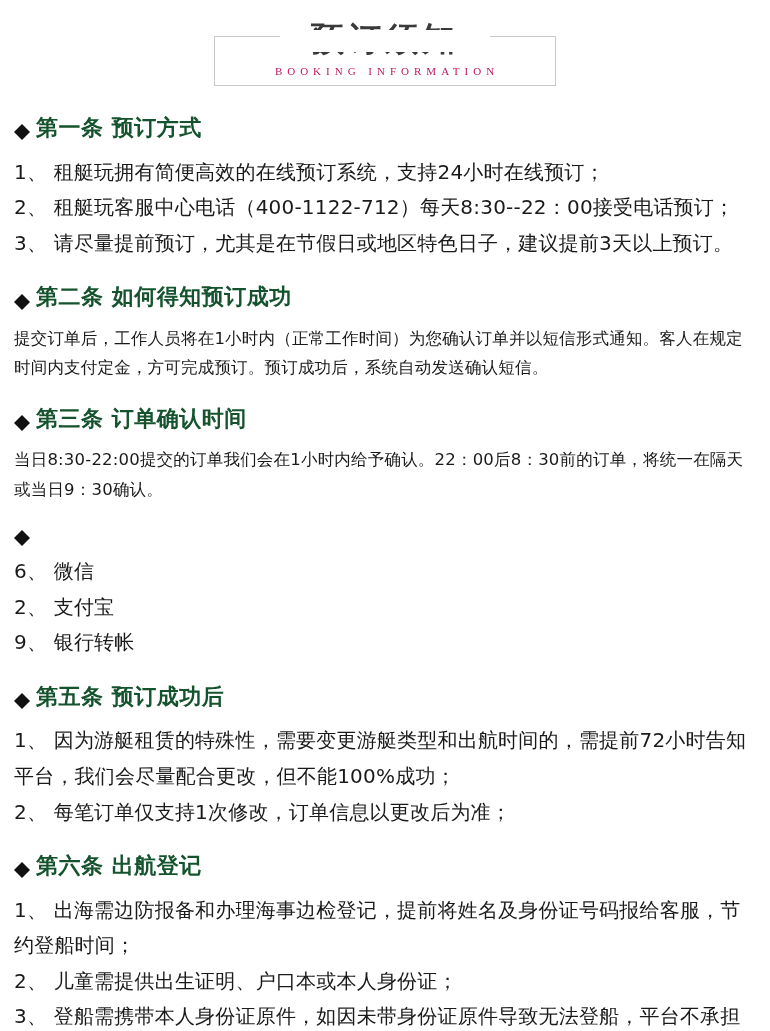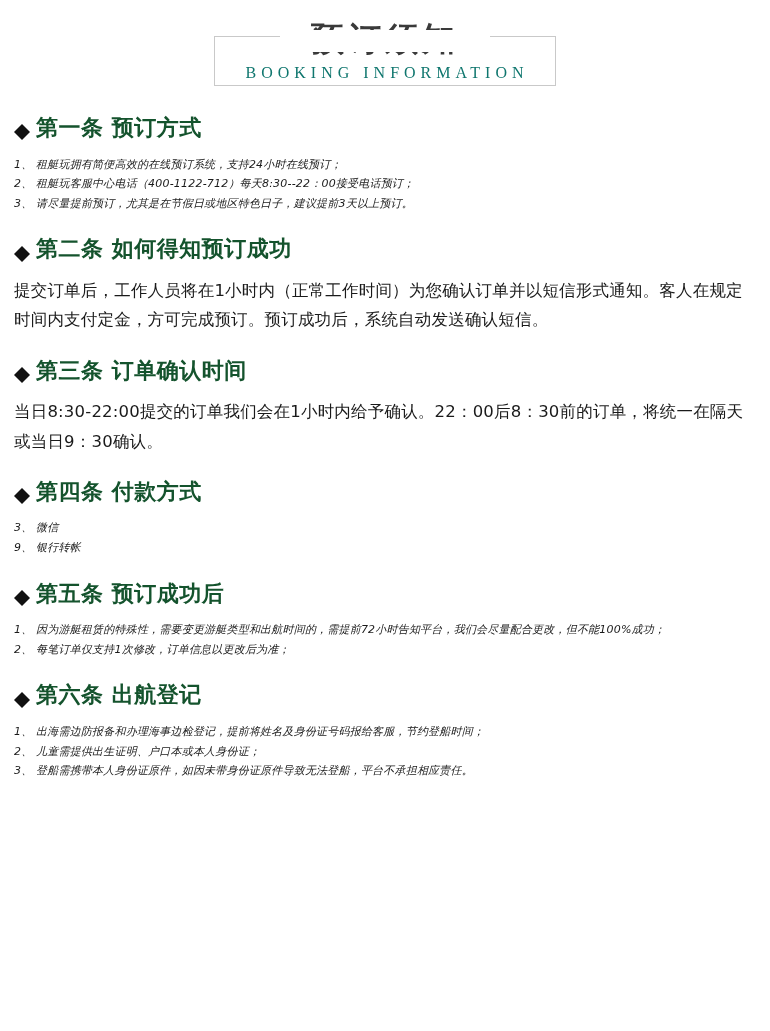--- a/index.html
+++ b/index.html
@@ -36,23 +36,23 @@
   }
   .header-sub-wrap {
     position: relative;
     display: block;
     margin-top: 2px;
     height: 26px;
   }
   .header-sub {
     position: relative;
     display: inline-block;
-    font-size: 16px;
+    font-size: 11px;
     letter-spacing: 5px;
-    color: #0f766e;
+    color: #be185d;
     padding: 4px 14px 0 18px;
     font-family: "Liberation Serif", "DejaVu Serif", serif;
   }
   
   .frame {
     position: absolute;
     left: 50%;
     transform: translateX(-50%);
     top: 16px;
     width: 340px;
@@ -128,23 +128,22 @@
     text-indent: 0;
   }
   .list {
     margin: 0;
     padding: 0;
     list-style: none;
   }
   .list li {
     margin: 0;
     padding: 0;
-    font-size: 11px;
+    font-size: 20px;
     line-height: 1.78;
-    font-style: italic;
   }
   .tight {
     line-height: 1.72;
   }
 </style>
 </head>
 <body>
 
 <div class="page">
 
@@ -189,25 +188,25 @@
       <span class="sec-title">第三条 订单确认时间</span>
     </div>
     <div class="body-block">
       <p class="para">当日8:30-22:00提交的订单我们会在1小时内给予确认。22：00后8：30前的订单，将统一在隔天或当日9：30确认。</p>
     </div>
   </div>
 
   <div class="section">
     <div class="sec-head">
       <span class="diamond"></span>
-      <span class="sec-title">第四条 付款方式</span>
-    </div>
-    <div class="body-block">
-      <ul class="list">
-        <li>3、 微信</li>
+    </div>
+    <div class="body-block">
+      <ul class="list">
+        <li>6、 微信</li>
+        <li>2、 支付宝</li>
         <li>9、 银行转帐</li>
       </ul>
     </div>
   </div>
 
   <div class="section">
     <div class="sec-head">
       <span class="diamond"></span>
       <span class="sec-title">第五条 预订成功后</span>
     </div>

